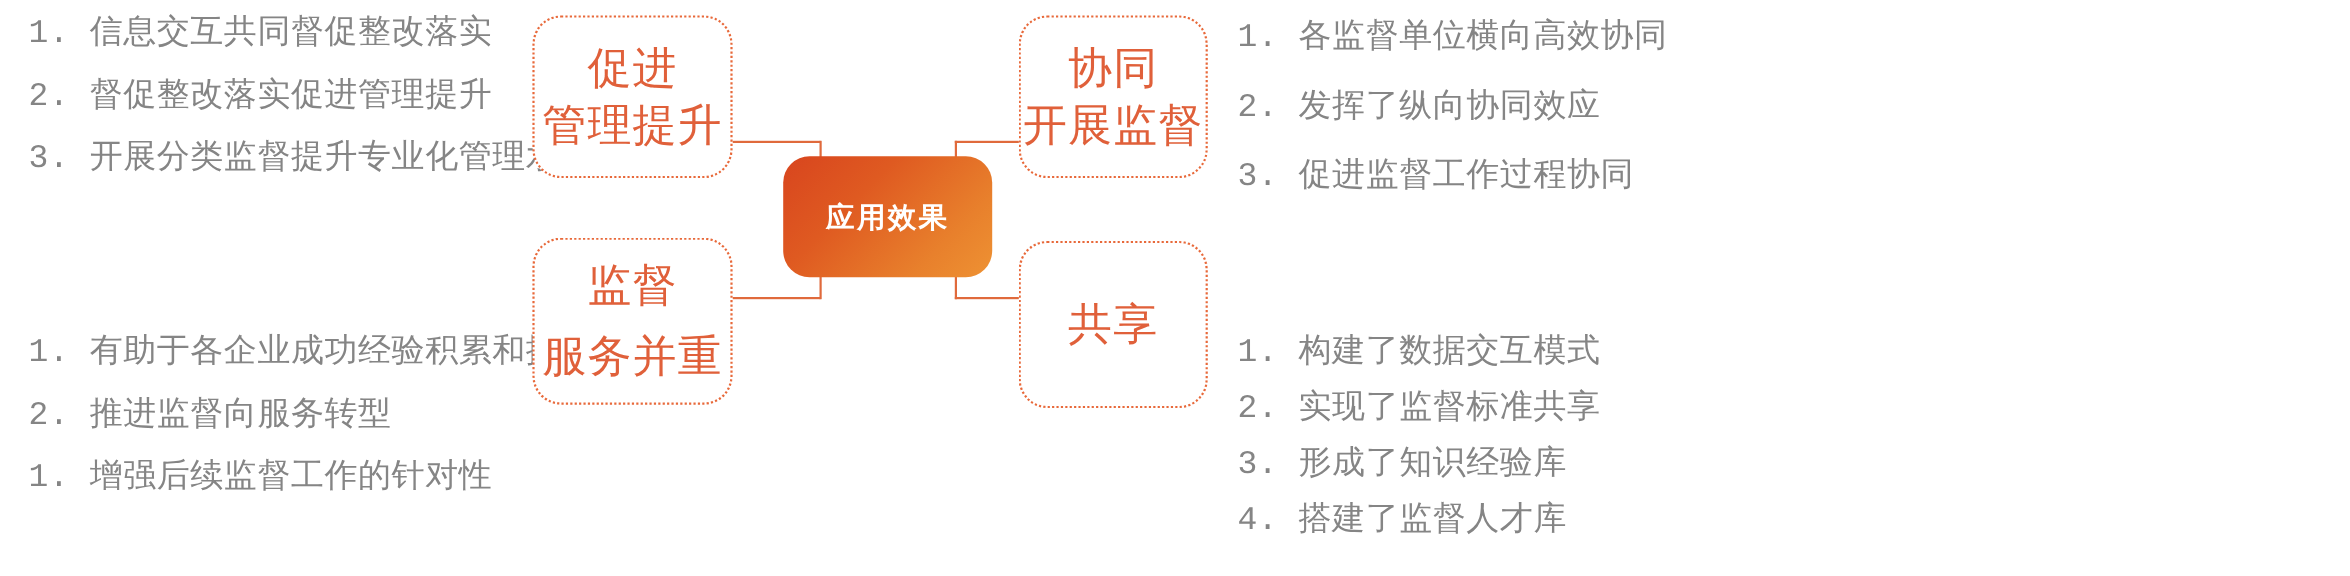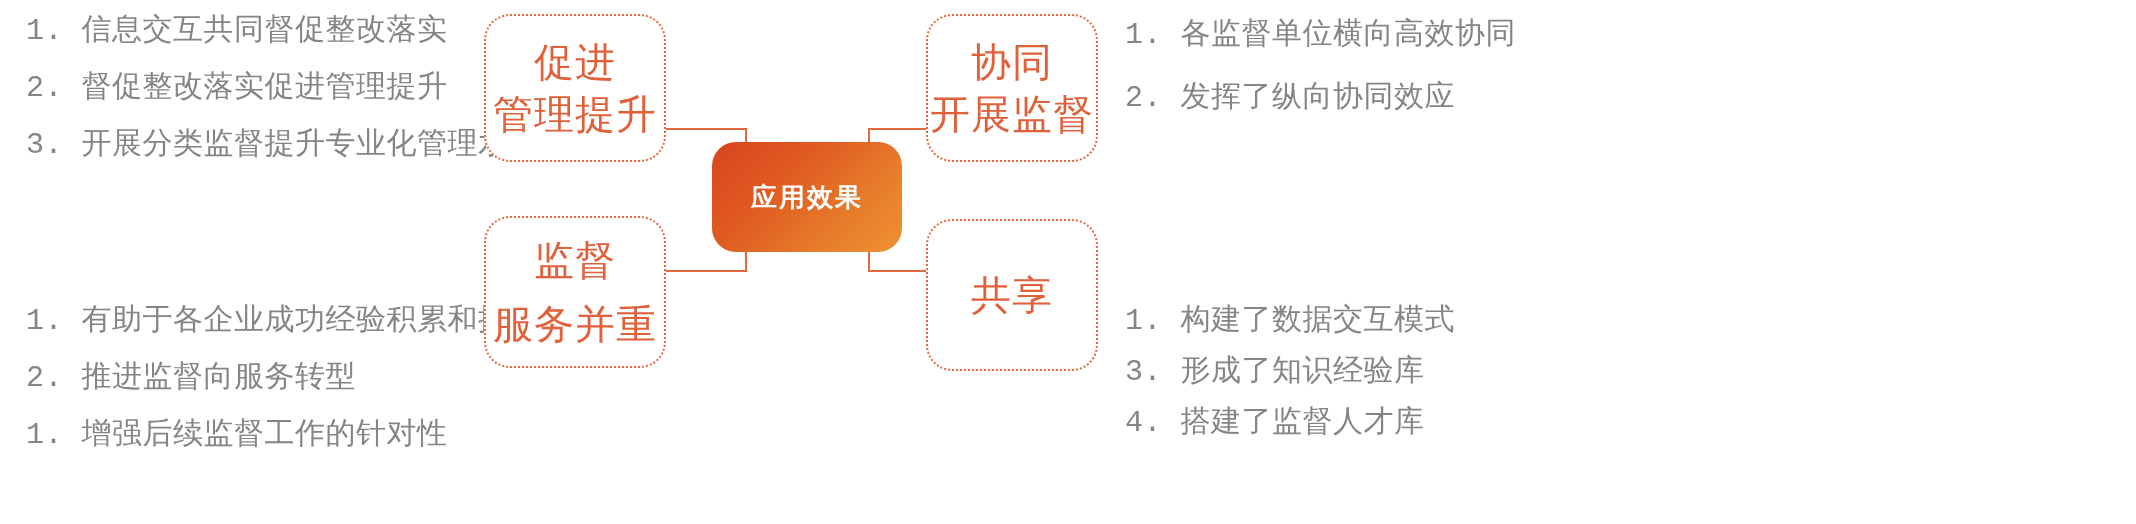--- a/index.html
+++ b/index.html
@@ -103,24 +103,26 @@
 
   <div class="text-col" id="left-bottom">
     <div class="text-item">1. 有助于各企业成功经验积累和推广</div>
     <div class="text-item">2. 推进监督向服务转型</div>
     <div class="text-item">1. 增强后续监督工作的针对性</div>
   </div>
 
   <div class="text-col" id="right-top">
     <div class="text-item">1. 各监督单位横向高效协同</div>
     <div class="text-item">2. 发挥了纵向协同效应</div>
+    <div class="text-item">3. 促进监督工作过程协同</div>
   </div>
 
   <div class="text-col" id="right-bottom">
     <div class="text-item">1. 构建了数据交互模式</div>
+    <div class="text-item">2. 实现了监督标准共享</div>
     <div class="text-item">3. 形成了知识经验库</div>
     <div class="text-item">4. 搭建了监督人才库</div>
   </div>
 
   <div class="conn conn-h" id="c-tl-h"></div>
   <div class="conn conn-v" id="c-tl-v"></div>
   <div class="conn conn-h" id="c-tr-h"></div>
   <div class="conn conn-v" id="c-tr-v"></div>
   <div class="conn conn-h" id="c-bl-h"></div>
   <div class="conn conn-v" id="c-bl-v"></div>

